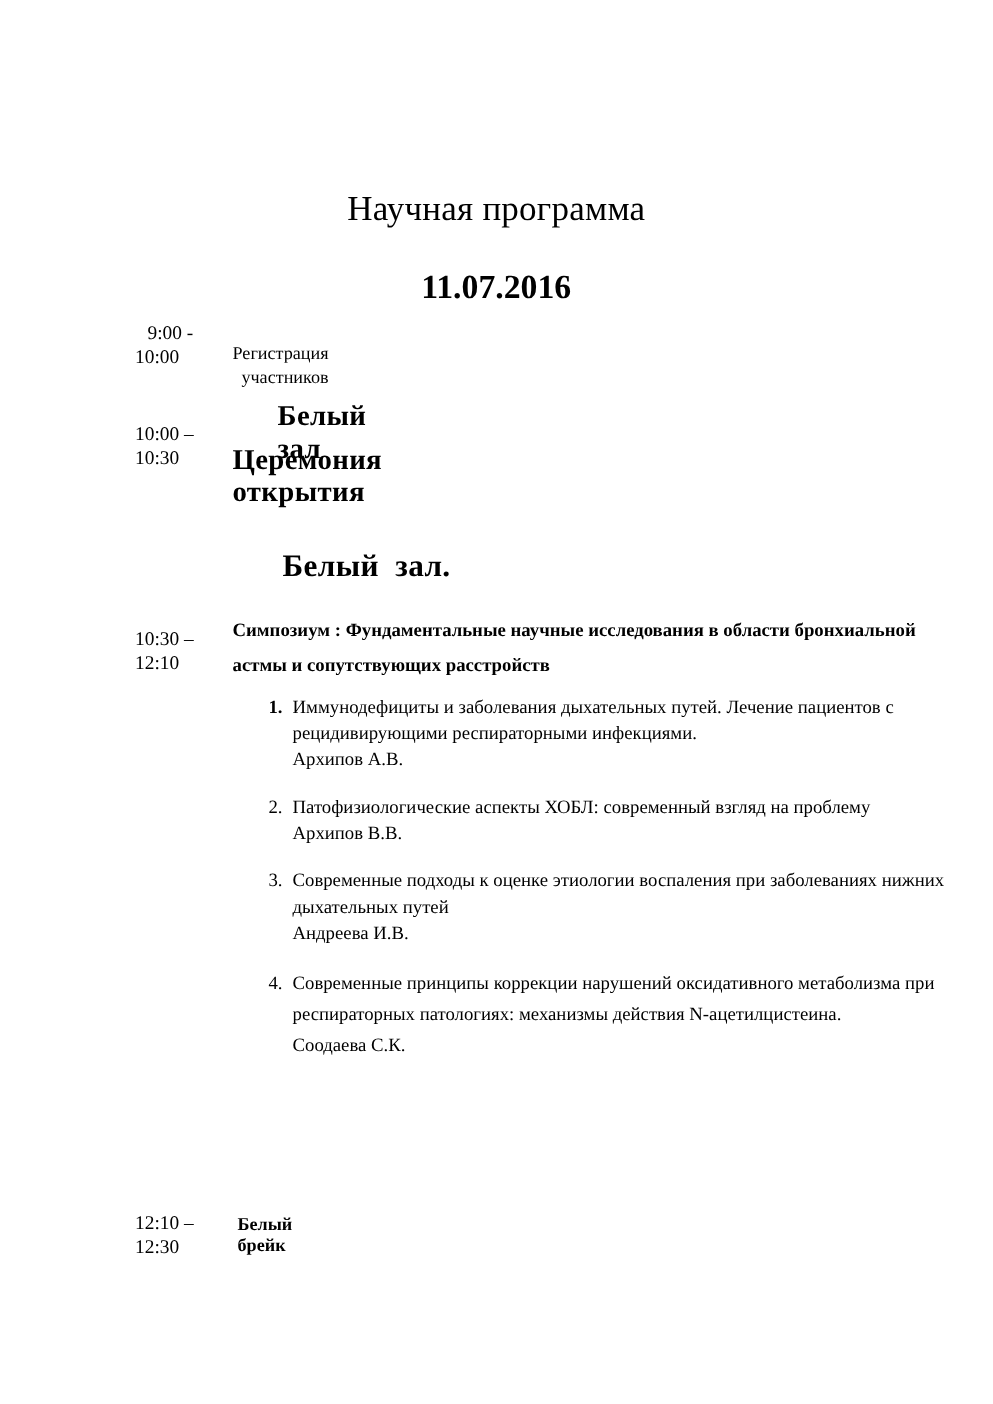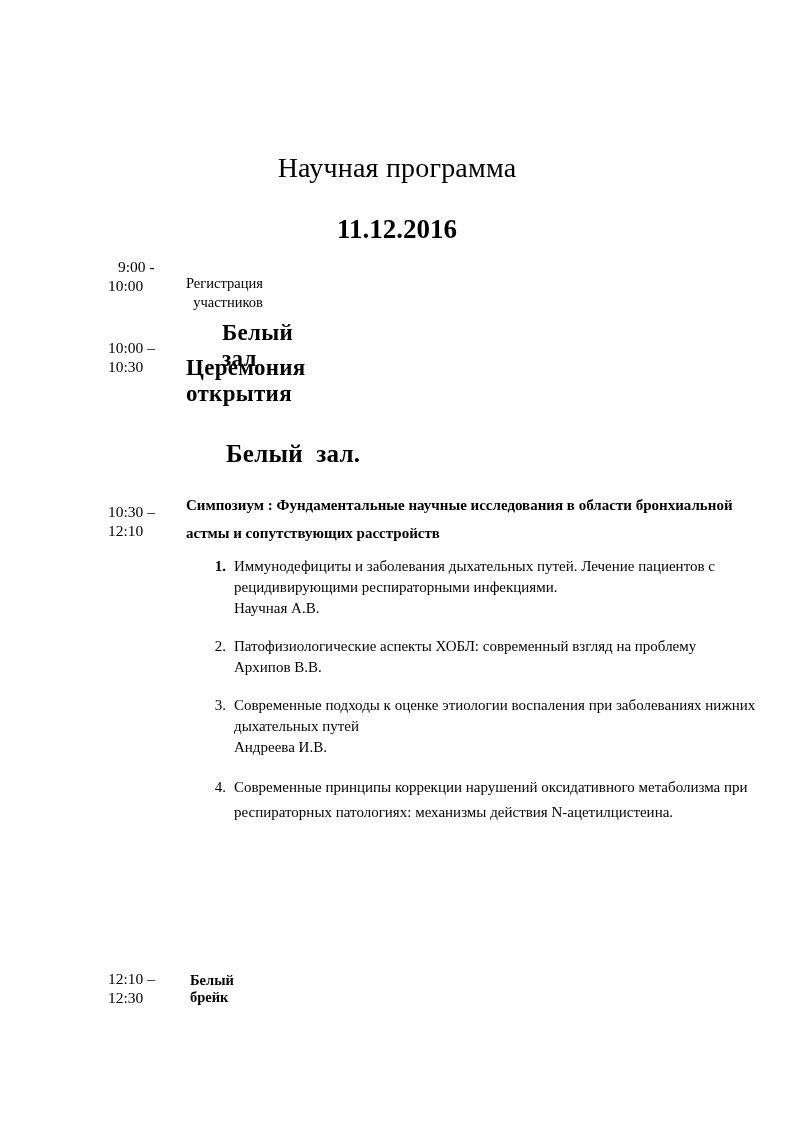--- a/index.html
+++ b/index.html
@@ -159,21 +159,21 @@
     font-weight: bold;
   }
 </style>
 </head>
 <body>
 
 <div class="page">
 
   <div class="doc-title">Научная программа</div>
 
-  <div class="doc-date">11.12.2016</div>
+  <div class="doc-date">11.07.2016</div>
 
   <div class="row">
     <div class="time indent-1" style="top:257px;">9:00 -
 10:00</div>
     <div class="body-text bold-small" style="top:274px;">Регистрация участников</div>
   </div>
 
   <div class="row">
     <div class="time" style="top:338px;">10:00 –
 10:30</div>
@@ -187,38 +187,39 @@
     <div class="time" style="top:502px;">10:30 –
 12:10</div>
     <div class="symposium-title">Симпозиум : Фундаментальные научные исследования в области бронхиальной астмы и сопутствующих  расстройств</div>
   </div>
 
   <div class="talks">
 
     <div class="talk">
       <span class="num bold">1.</span>
       <span class="talk-title">Иммунодефициты и заболевания дыхательных путей. Лечение пациентов с рецидивирующими респираторными инфекциями.</span>
-      <span class="speaker">Научная А.В.</span>
+      <span class="speaker">Архипов А.В.</span>
     </div>
 
     <div class="talk">
       <span class="num">2.</span>
       <span class="talk-title">Патофизиологические аспекты ХОБЛ: современный взгляд на проблему</span>
       <span class="speaker">Архипов В.В.</span>
     </div>
 
     <div class="talk">
       <span class="num">3.</span>
       <span class="talk-title">Современные подходы к оценке этиологии воспаления при заболеваниях нижних дыхательных путей</span>
       <span class="speaker">Андреева И.В.</span>
     </div>
 
     <div class="talk wide">
       <span class="num">4.</span>
       <span class="talk-title">Современные принципы коррекции нарушений оксидативного метаболизма при респираторных патологиях: механизмы действия N-ацетилцистеина.</span>
+      <span class="speaker">Соодаева С.К.</span>
     </div>
 
   </div>
 
   <div class="row break-row">
     <div class="time">12:10 –
 12:30</div>
     <div class="label">Белый брейк</div>
   </div>
 

